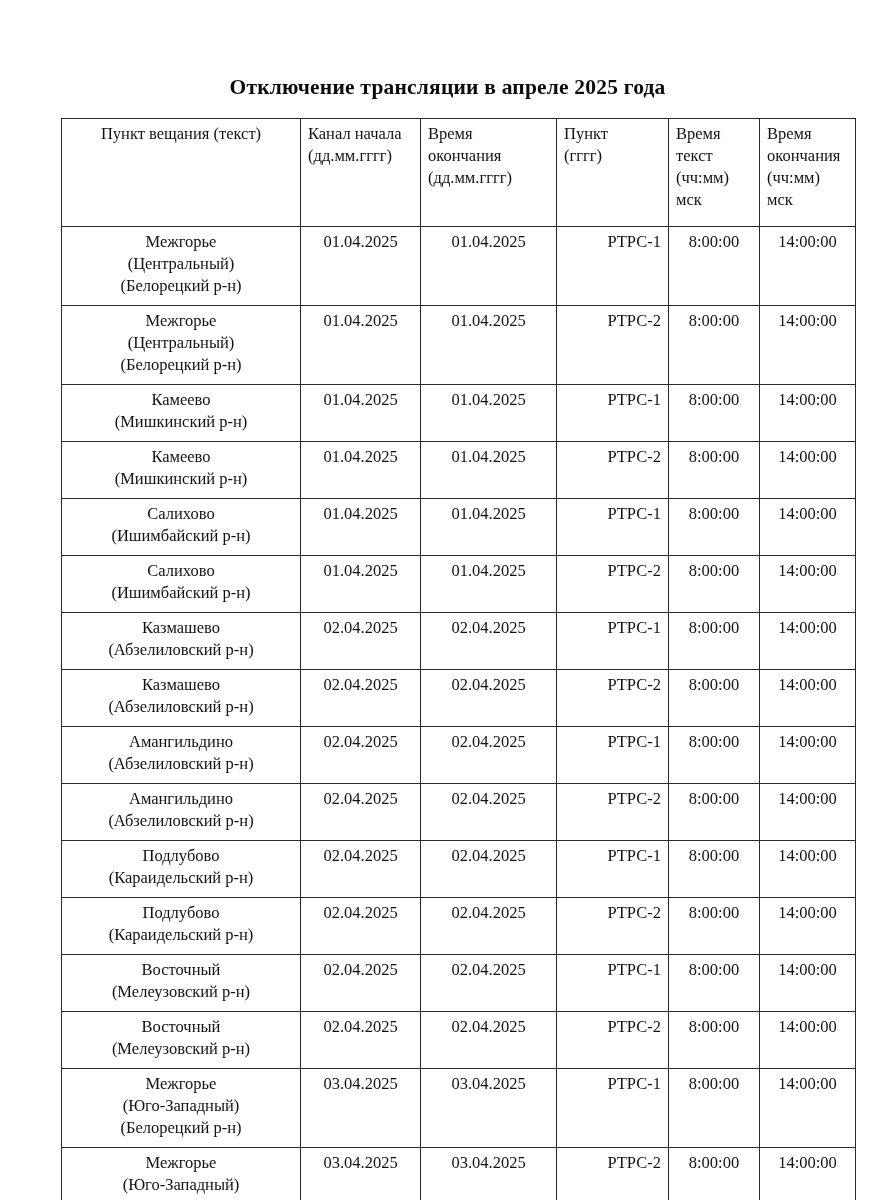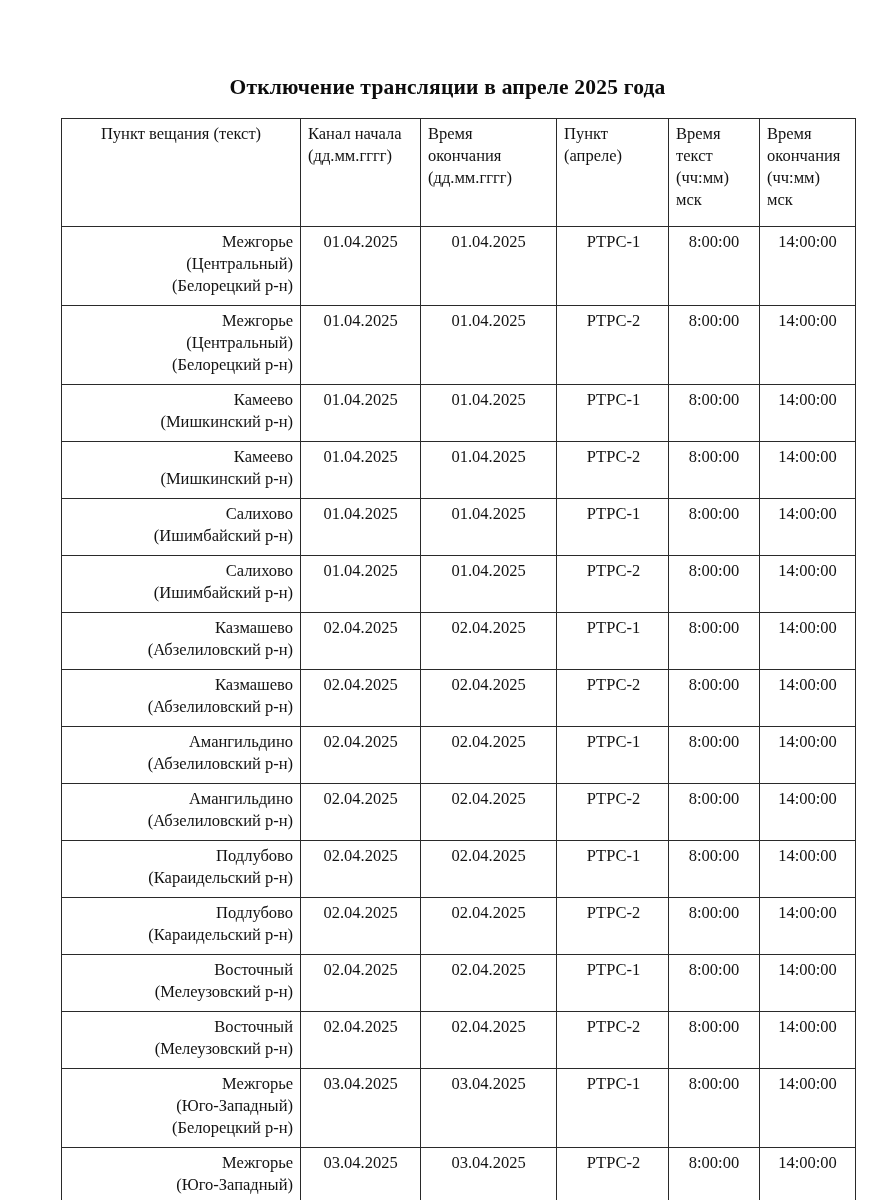--- a/index.html
+++ b/index.html
@@ -74,30 +74,30 @@
     vertical-align: top;
     text-align: left;
     margin-top: 40px;
   }
   thead th.h-point {
     text-align: center;
   }
   thead th .hline { display: block; }
 
   tbody td.point {
-    text-align: right;
+    text-align: center;
     white-space: pre-line;
   }
   tbody td.date,
   tbody td.tstart,
   tbody td.tend {
     text-align: center;
   }
   tbody td.chan {
-    text-align: center;
+    text-align: right;
     padding-left: 9px;
   }
 
   tbody tr.h2 td { height: 47px; }
   tbody tr.h3 td { height: 69px; }
 </style>
 </head>
 <body>
 
 <div class="page">
@@ -123,21 +123,21 @@
               <span class="hline">Канал начала</span>
               <span class="hline">(дд.мм.гггг)</span>
             </th>
             <th>
               <span class="hline">Время</span>
               <span class="hline">окончания</span>
               <span class="hline">(дд.мм.гггг)</span>
             </th>
             <th>
               <span class="hline">Пункт</span>
-              <span class="hline">(апреле)</span>
+              <span class="hline">(гггг)</span>
             </th>
             <th>
               <span class="hline">Время</span>
               <span class="hline">текст</span>
               <span class="hline">(чч:мм)</span>
               <span class="hline">мск</span>
             </th>
             <th>
               <span class="hline">Время</span>
               <span class="hline">окончания</span>

